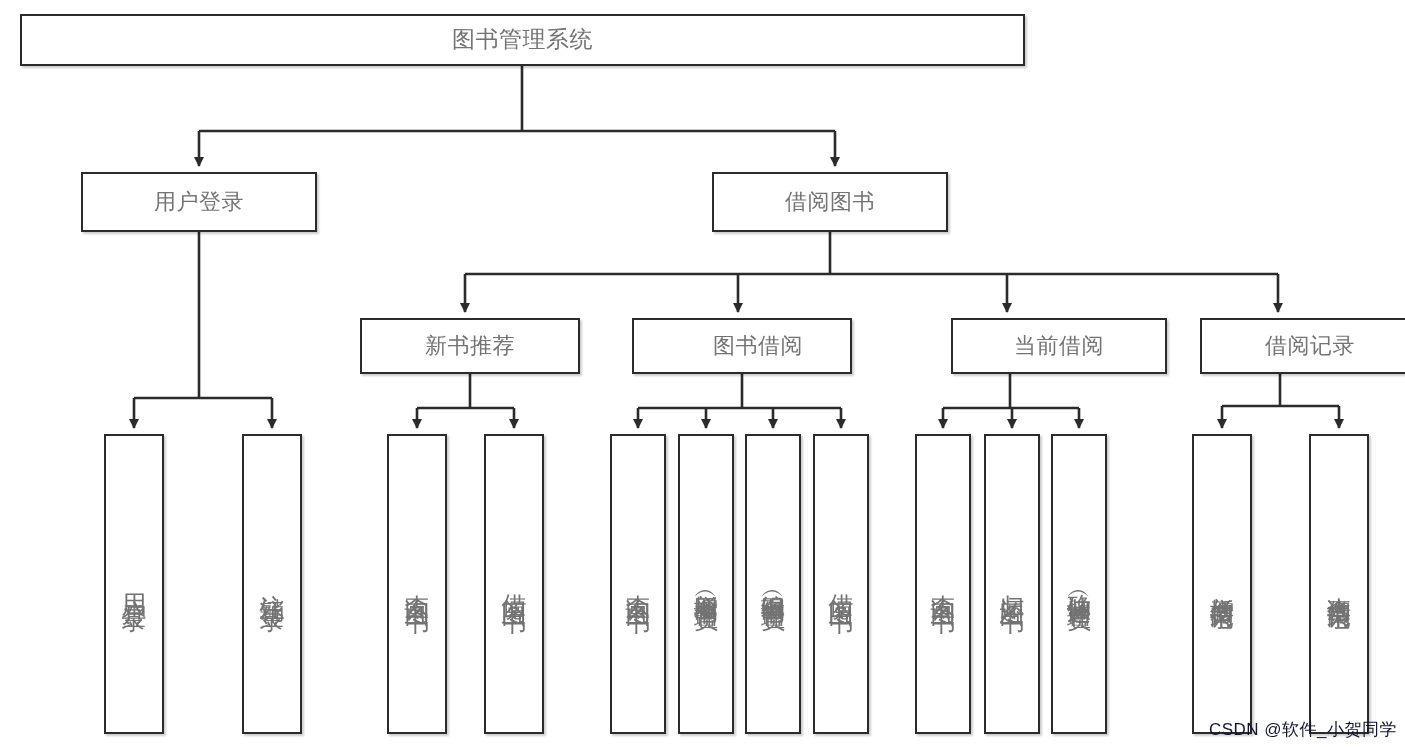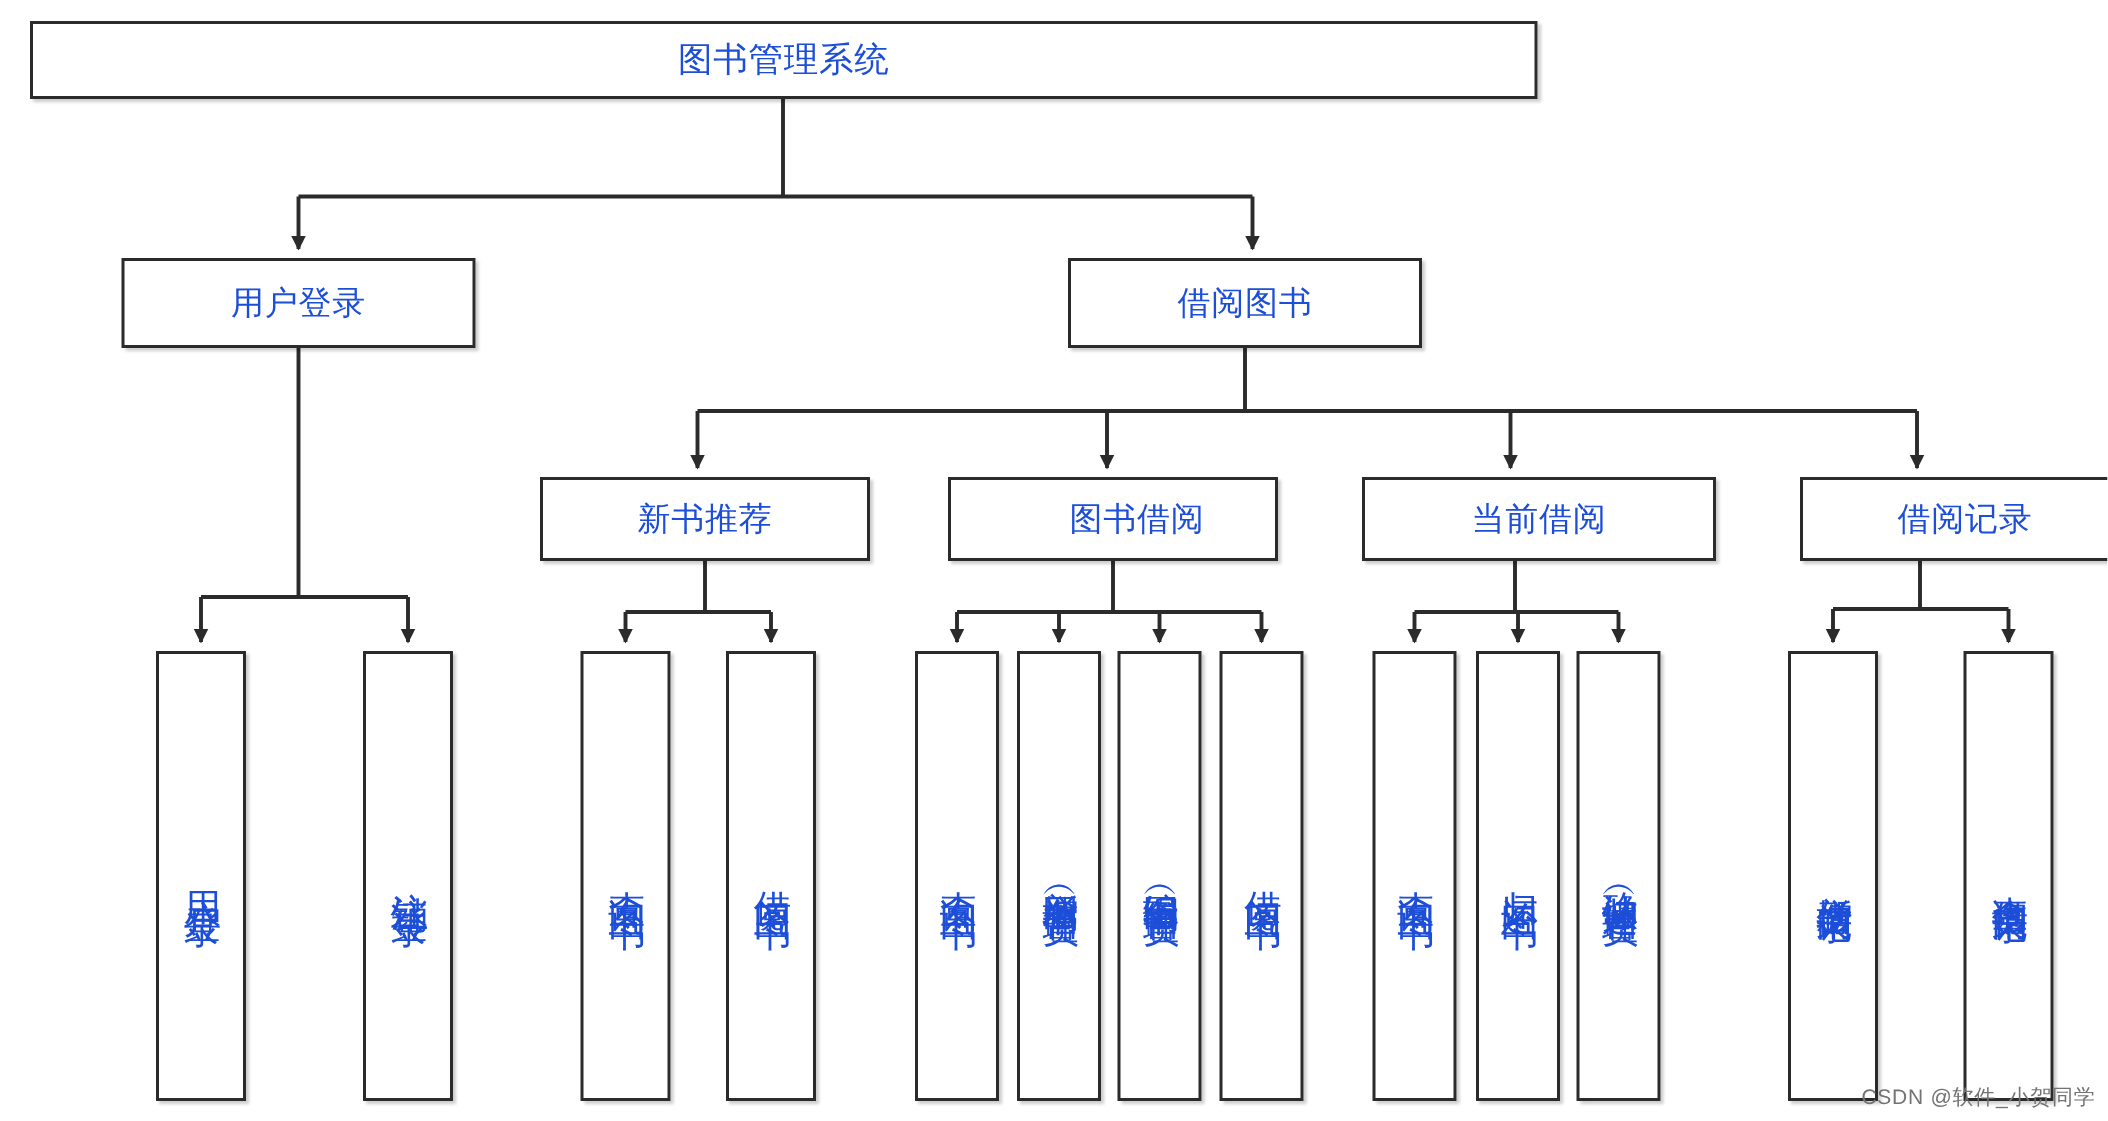--- a/index.html
+++ b/index.html
@@ -29,21 +29,21 @@
     box-sizing: border-box;
     background: #ffffff;
     border: 2px solid #2b2b2b;
     display: flex;
     align-items: center;
     justify-content: center;
     box-shadow: 2px 2px 2px rgba(0,0,0,0.20);
     z-index: 2;
   }
   .node .label {
-    color: #1d4ed8;
+    color: #737373;
     line-height: 1.12;
     white-space: nowrap;
   }
   
   .node.horiz .label {
     font-size: 22px;
     letter-spacing: 0.5px;
   }
   .node.root .label {
     font-size: 23px;
@@ -62,22 +62,22 @@
     max-height: 100%;
   }
   .node.vert.tall .label {
     font-size: 24px;
     letter-spacing: 2px;
   }
   #watermark {
     position: absolute;
     right: 8px;
     bottom: 6px;
-    font-size: 14px;
-    color: #737373;
+    font-size: 17px;
+    color: #0f172a;
     letter-spacing: 0.5px;
     z-index: 5;
     white-space: nowrap;
     text-align: right;
   }
 </style>
 </head>
 <body>
 
 <div id="canvas">
@@ -141,21 +141,21 @@
       </div>
       <div class="node horiz" style="left: 712px; top: 172px; width: 236px; height: 60px;">
         <span class="label">借阅图书</span>
       </div>
       <div class="node horiz" style="left: 360px; top: 318px; width: 220px; height: 56px;">
         <span class="label">新书推荐</span>
       </div>
       <div class="node horiz" style="left: 632px; top: 318px; width: 220px; height: 56px; padding-left: 32px;">
         <span class="label">图书借阅</span>
       </div>
-      <div class="node horiz" style="left: 908px; top: 318px; width: 236px; height: 56px;">
+      <div class="node horiz" style="left: 951px; top: 318px; width: 216px; height: 56px;">
         <span class="label">当前借阅</span>
       </div>
       <div class="node horiz" style="left: 1170px; top: 318px; width: 220px; height: 56px; margin-left: 30px;">
         <span class="label">借阅记录</span>
       </div>
       <div class="node vert" style="left: 104px; top: 434px; width: 60px; height: 300px;">
         <span class="label">用户登录</span>
       </div>
       <div class="node vert" style="left: 242px; top: 434px; width: 60px; height: 300px;">
         <span class="label">注销登录</span>

